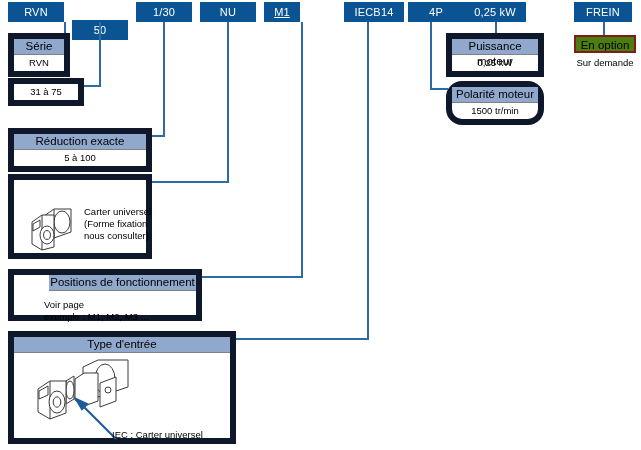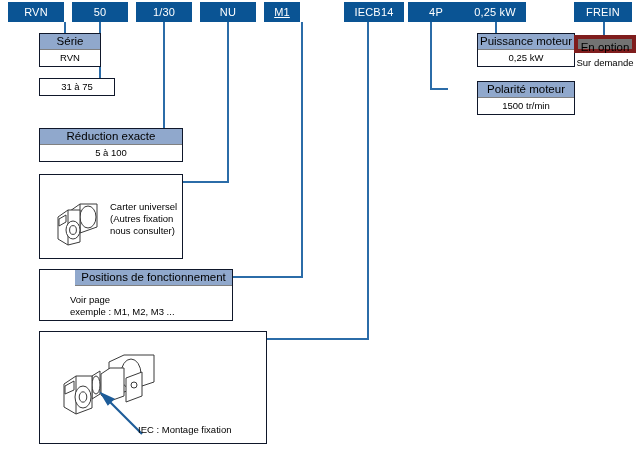--- a/index.html
+++ b/index.html
@@ -28,46 +28,45 @@
     width:2px;
     background:#2b6ca8;
   }
   .hline{
     position:absolute;
     height:2px;
     background:#2b6ca8;
   }
   .card{
     position:absolute;
-    border:1px solid #0f172a;
+    border:6px solid #0f172a;
     background:#ffffff;
     box-sizing:border-box;
-    margin-left:31px;
   }
   .card-head{
     background:#90a8cc;
     border-bottom:1px solid #808080;
     color:#000000;
     font-size:11.5px;
     text-align:center;
     line-height:15px;
     height:16px;
     box-sizing:border-box;
   }
   .card-val{
     font-size:9.5px;
     text-align:center;
     line-height:15px;
     height:16px;
     color:#000;
   }
   .head-only{
     position:absolute;
-    border:4px solid #7f1d1d;
-    background:#737373;
+    border:2px solid #7f1d1d;
+    background:#4d7c0f;
     box-sizing:border-box;
     color:#000;
     font-size:11.5px;
     text-align:center;
     line-height:16px;
     height:18px;
   }
   .plain-val{
     position:absolute;
     font-size:9.5px;
@@ -80,21 +79,21 @@
     color:#000;
     line-height:12px;
     white-space:pre-line;
   }
   .illus{position:absolute;}
 </style>
 </head>
 <body>
 
 <div class="code-chip" style="left:8px;width:56px;">RVN</div>
-<div class="code-chip" style="left:72px;width:56px;">50</div>
+<div class="code-chip" style="left:72px;width:56px;margin-top:18px;">50</div>
 <div class="code-chip" style="left:136px;width:56px;">1/30</div>
 <div class="code-chip" style="left:200px;width:56px;">NU</div>
 <div class="code-chip" style="left:264px;width:36px;text-decoration:underline;">M1</div>
 <div class="code-chip" style="left:344px;width:60px;">IECB14</div>
 <div class="code-chip" style="left:408px;width:56px;">4P</div>
 <div class="code-chip" style="left:464px;width:62px;">0,25 kW</div>
 <div class="code-chip" style="left:574px;width:58px;">FREIN</div>
 
 <div class="vline" style="left:64px;top:22px;height:16px;"></div>
 
@@ -141,31 +140,32 @@
       <path d="M30 7 L30 36"></path>
       <ellipse cx="38" cy="20" rx="8" ry="11" fill="#ffffff"></ellipse>
       <path d="M8 20 L18 13 L30 13 L30 45 L18 48 L8 42 Z"></path>
       <path d="M18 13 L18 48"></path>
       <ellipse cx="23" cy="33" rx="7" ry="9" fill="#ffffff"></ellipse>
       <ellipse cx="23" cy="33" rx="3.4" ry="4.4" fill="#ffffff"></ellipse>
       <path d="M9 22 L16 18 L16 25 L9 29 Z"></path>
     </g>
   </svg>
   <div class="body-text" style="left:70px;top:26px;width:74px;">Carter universel
-(Autres fixation
+(Forme fixation
 nous consulter)</div>
 </div>
 
 <div class="card" style="left:8px;top:269px;width:194px;height:52px;padding-left:35px;">
   <div class="card-head">Positions de fonctionnement</div>
   <div class="body-text" style="left:30px;top:24px;width:160px;">Voir page
 exemple : M1, M2, M3 ...</div>
 </div>
 
 <div class="card" style="left:8px;top:331px;width:228px;height:113px;">
+  <div class="card-head">Type d'entrée</div>
   <svg class="illus" style="left:6px;top:20px;" width="120" height="88" viewBox="0 0 120 88">
     <g fill="#ffffff" stroke="#3a3a3a" stroke-width="1" stroke-linejoin="round">
       <path d="M63 10 L78 3 L108 3 L108 30 L78 40 L63 32 Z"></path>
       <ellipse cx="85" cy="22" rx="10" ry="15" fill="#ffffff"></ellipse>
       <path d="M55 22 L64 16 L78 16 L78 44 L64 49 L55 43 Z"></path>
       <path d="M46 24 L54 19 L54 42 L46 47 Z"></path>
       <ellipse cx="50" cy="33" rx="4" ry="9" fill="#ffffff"></ellipse>
       <path d="M18 32 L30 24 L46 24 L46 56 L30 62 L18 55 Z"></path>
       <path d="M30 24 L30 62"></path>
       <ellipse cx="37" cy="45" rx="8" ry="11" fill="#ffffff"></ellipse>
@@ -173,29 +173,29 @@
       <path d="M19 34 L28 29 L28 38 L19 42 Z"></path>
       <path d="M80 26 L96 20 L96 44 L80 50 Z"></path>
       <ellipse cx="88" cy="33" rx="3" ry="3" fill="#ffffff"></ellipse>
     </g>
     <g stroke="#1d5c99" stroke-width="2.2" fill="#1d5c99">
       <line x1="96" y1="82" x2="62" y2="48"></line>
       <polygon points="56,42 67,47 62,52"></polygon>
     </g>
   </svg>
   <div class="body-text" style="left:98px;top:78px;width:126px;line-height:13px;">
-    <span>IEC : Montage fixation</span><br>
+    <span>IEC : Carter universel</span><br>
     
   </div>
 </div>
 
 <div class="card" style="left:446px;top:33px;width:98px;">
   <div class="card-head">Puissance moteur</div>
   <div class="card-val">0,25 kW</div>
 </div>
 
-<div class="card" style="left:446px;top:81px;width:98px;">
+<div class="card" style="left:446px;top:81px;width:98px;border-radius:16px;">
   <div class="card-head">Polarité moteur</div>
   <div class="card-val">1500 tr/min</div>
 </div>
 
 <div class="head-only" style="left:574px;top:35px;width:62px;">En option</div>
 <div class="plain-val" style="left:566px;top:57px;width:78px;">Sur demande</div>
 
 </body></html>

